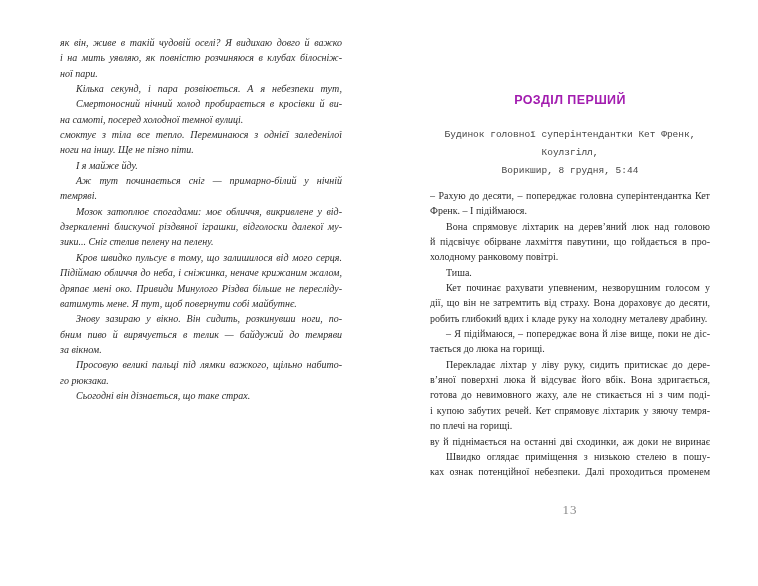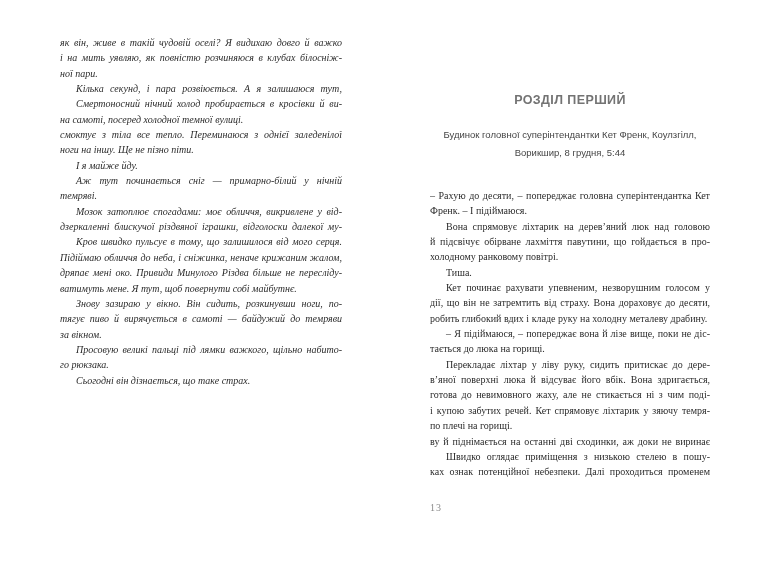--- a/index.html
+++ b/index.html
@@ -57,70 +57,72 @@
     position: absolute;
     left: 51px;
     top: 93px;
     width: 280px;
     margin: 0;
     text-align: center;
     font-family: "Liberation Sans", sans-serif;
     font-size: 12.5px;
     font-weight: bold;
     letter-spacing: 0.4px;
-    color: #737373;
+    color: #a21caf;
   }
   .chapter-subtitle {
     position: absolute;
     left: 41px;
     top: 126px;
     width: 300px;
     text-align: center;
-    font-family: Liberation Sans, sans-serif;
+    font-family: Liberation Mono, monospace;
     font-size: 9.5px;
     line-height: 18px;
     color: #454545;
   }
   .page-number {
     position: absolute;
     left: 51px;
     top: 502px;
     width: 280px;
+    text-align: center;
     font-family: "Liberation Serif", serif;
-    font-size: 10px;
+    font-size: 13px;
     letter-spacing: 1px;
     color: #8a8a8a;
   }
 </style>
 </head>
 <body>
 
 <div class="spread">
 
   <div class="page left">
     <div class="body-text">
         <div class="line">як він, живе в такій чудовій оселі? Я видихаю довго й важко</div>
         <div class="line">і на мить уявляю, як повністю розчиняюся в клубах білосніж-</div>
         <div class="line last">ної пари.</div>
-        <div class="line indent">Кілька секунд, і пара розвіюється. А я залишаюся тут,</div>
+        <div class="line indent">Кілька секунд, і пара розвіюється. А я небезпеки тут,</div>
         <div class="line indent">Смертоносний нічний холод пробирається в кросівки й ви-</div>
         <div class="line last">на самоті, посеред холодної темної вулиці.</div>
         <div class="line">смоктує з тіла все тепло. Переминаюся з однієї заледенілої</div>
         <div class="line last">ноги на іншу. Ще не пізно піти.</div>
         <div class="line last indent">І я майже йду.</div>
         <div class="line indent">Аж тут починається сніг — примарно-білий у нічній</div>
         <div class="line last">темряві.</div>
         <div class="line indent">Мозок затоплює спогадами: моє обличчя, викривлене у від-</div>
         <div class="line">дзеркаленні блискучої різдвяної іграшки, відголоски далекої му-</div>
+        <div class="line last">зики... Сніг стелив пелену на пелену.</div>
         <div class="line indent">Кров швидко пульсує в тому, що залишилося від мого серця.</div>
         <div class="line">Підіймаю обличчя до неба, і сніжинка, неначе крижаним жалом,</div>
         <div class="line">дряпає мені око. Привиди Минулого Різдва більше не пересліду-</div>
         <div class="line last">ватимуть мене. Я тут, щоб повернути собі майбутнє.</div>
         <div class="line indent">Знову зазираю у вікно. Він сидить, розкинувши ноги, по-</div>
-        <div class="line">тягує пиво й вирячується в самоті — байдужий до темряви</div>
+        <div class="line">бним пиво й вирячується в телик — байдужий до темряви</div>
         <div class="line last">за вікном.</div>
         <div class="line indent">Просовую великі пальці під лямки важкого, щільно набито-</div>
         <div class="line last">го рюкзака.</div>
         <div class="line last indent">Сьогодні він дізнається, що таке страх.</div>
       </div>
   </div>
 
   <div class="page right">
     <h1 class="chapter-title">РОЗДІЛ ПЕРШИЙ</h1>
 

